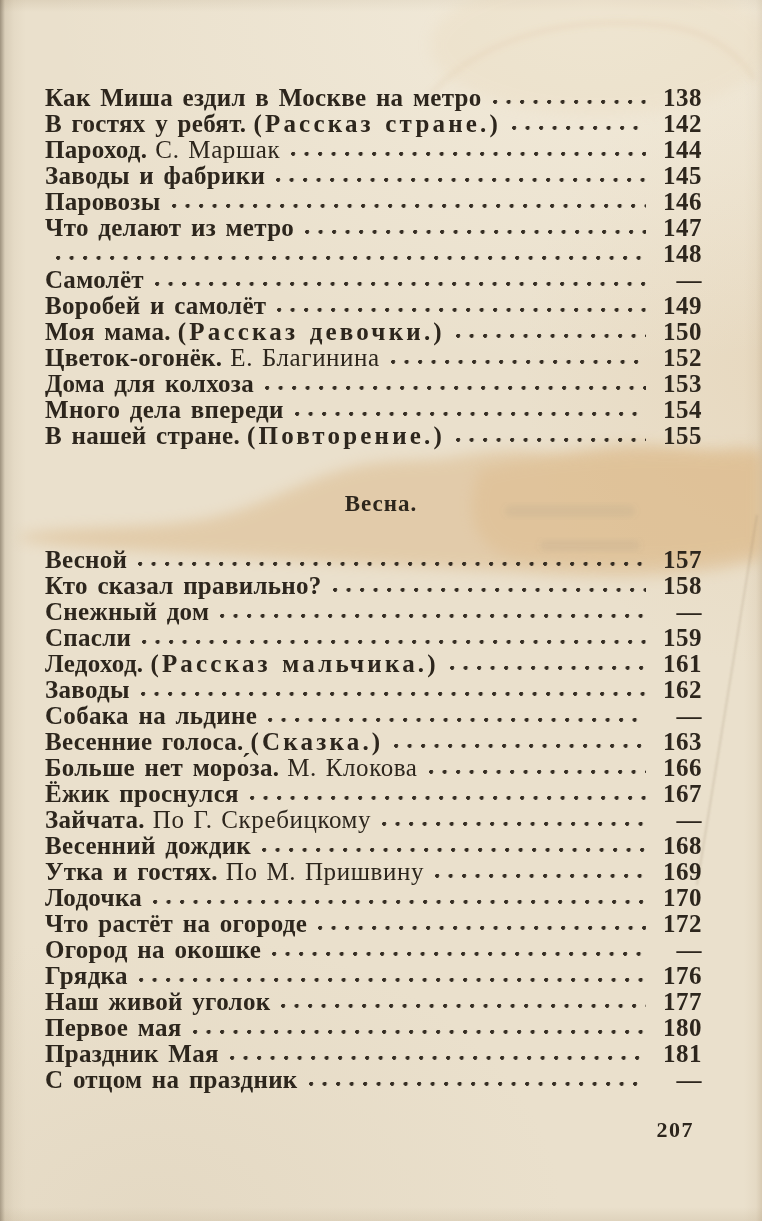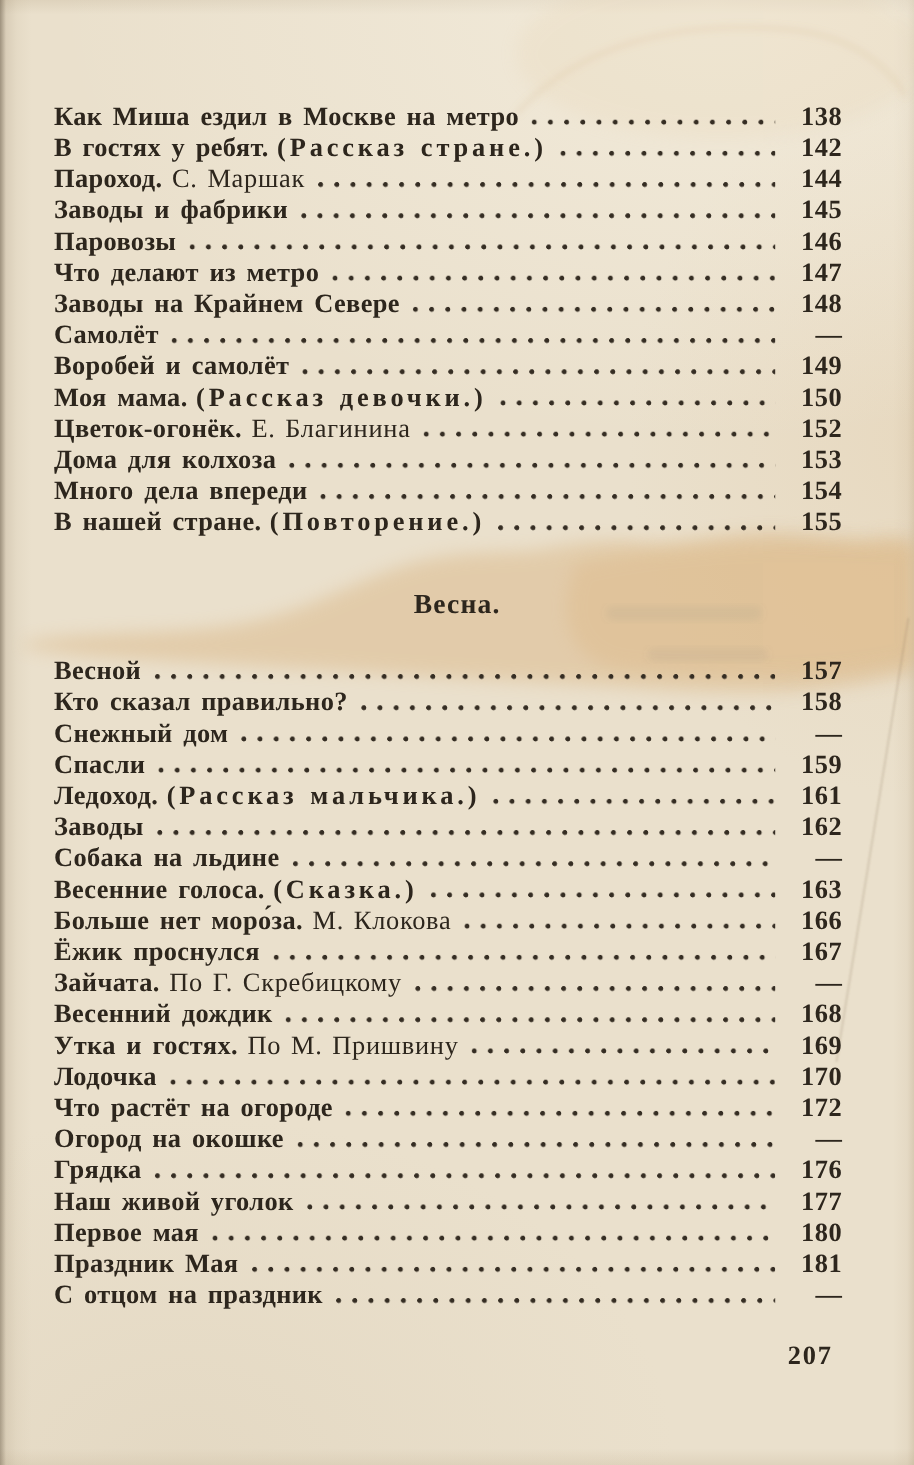--- a/index.html
+++ b/index.html
@@ -21,21 +21,21 @@
       linear-gradient(180deg, rgba(180,162,132,0.22) 0px, transparent 12px),
       linear-gradient(0deg, rgba(190,172,142,0.25) 0px, transparent 14px),
       #eae0cc;
   }
   .stains{position:absolute;inset:0;width:100%;height:100%;pointer-events:none;}
   .block{position:absolute;left:45px;right:60px;}
   #sec0{top:84px;}
   #sec1{top:546px;}
   .entry{
     display:flex;align-items:flex-start;height:26px;
-    font-size:22px;font-weight:700;white-space:nowrap;
+    font-size:25px;font-weight:700;white-space:nowrap;
   }
   .entry .t{word-spacing:3px;letter-spacing:0.3px;}
   .entry .sp{letter-spacing:3.2px;margin-left:7px;word-spacing:2px;}
   .entry .au{font-weight:400;margin-left:8px;letter-spacing:0.6px;word-spacing:2px;}
   .leader{
     flex:1 1 auto;align-self:flex-end;
     height:6px;margin:0 8px 5px 11px;
     background-image:radial-gradient(circle at 2.2px 2.8px, #352d23 1.8px, transparent 2.3px);
     background-size:13.5px 6px;background-repeat:repeat-x;
     min-width:14px;
@@ -116,21 +116,20 @@
     <span class="leader"></span>
     <span class="pg">146</span>
   </div>
         <div class="entry">
     <span class="t">Что делают из метро</span>
 
     <span class="leader"></span>
     <span class="pg">147</span>
   </div>
         <div class="entry">
-    <span class="t">Заводы на Крайнем Севере</span>
 
     <span class="leader"></span>
     <span class="pg">148</span>
   </div>
         <div class="entry">
     <span class="t">Самолёт</span>
 
     <span class="leader"></span>
     <span class="pg">—</span>
   </div>

